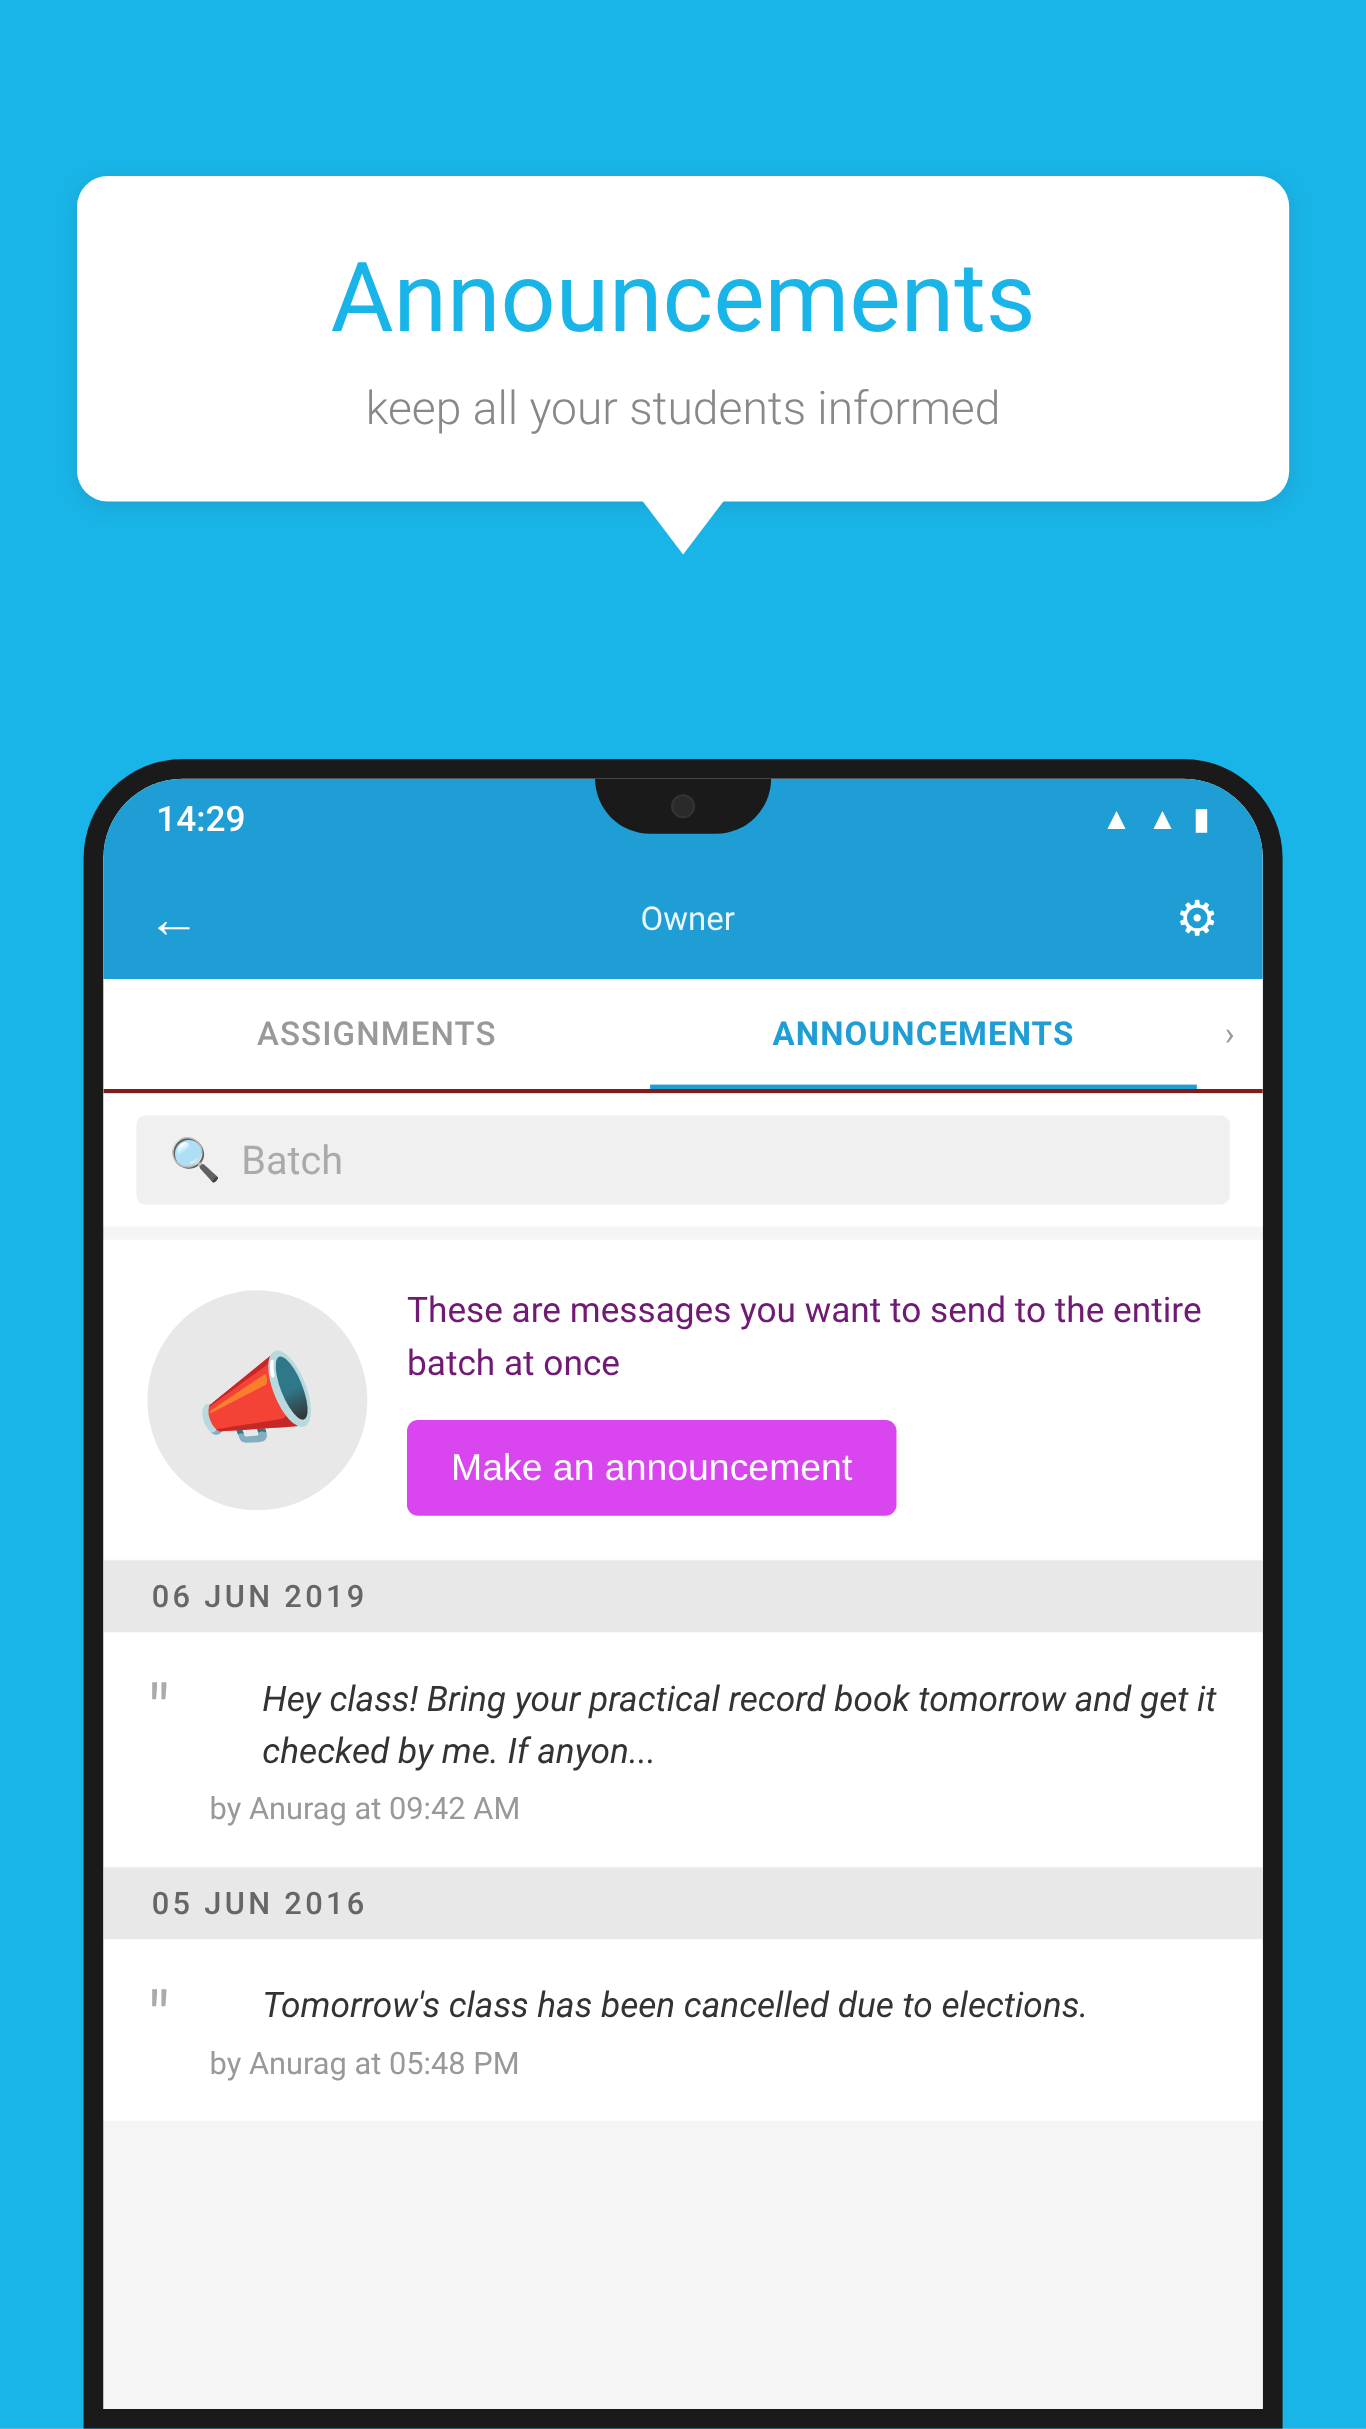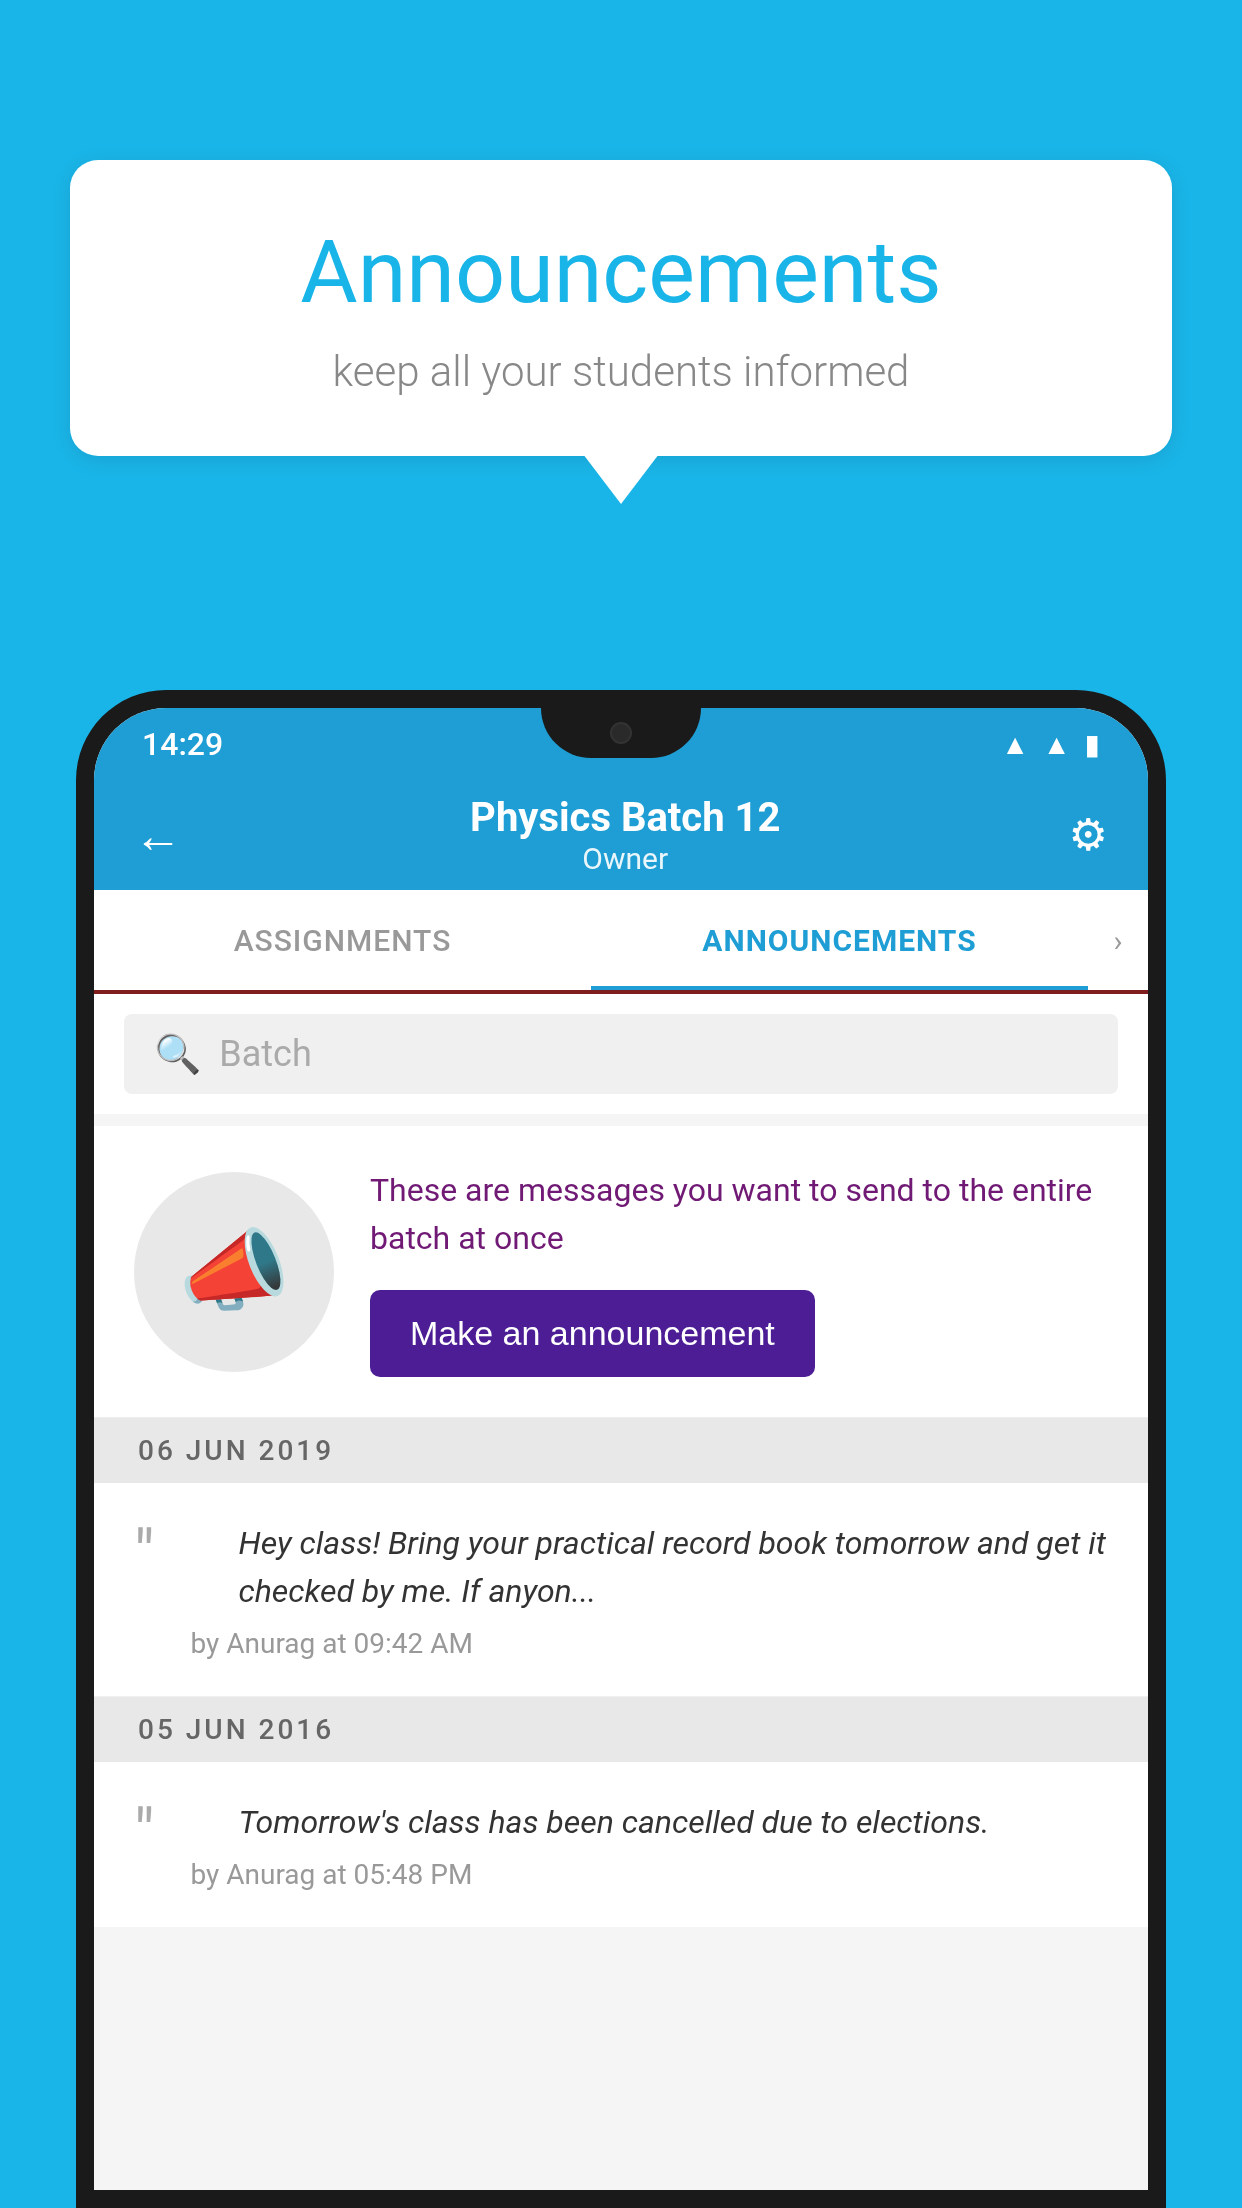--- a/index.html
+++ b/index.html
@@ -282,21 +282,21 @@
     }
 
     .promo-text {
       color: #701a75;
       font-size: 32px;
       line-height: 1.5;
       margin-bottom: 28px;
     }
 
     .make-announcement-btn {
-      background: #4c1d95;
+      background: #d946ef;
       color: white;
       border: none;
       border-radius: 10px;
       padding: 24px 40px;
       font-size: 34px;
       cursor: pointer;
       font-weight: 500;
     }
 
     
@@ -385,21 +385,20 @@
           <div class="status-icons">
             <span class="status-icon">▲</span>
             <span class="status-icon">▲</span>
             <span class="status-icon">▮</span>
           </div>
         </div>
 
         <div class="app-bar">
           <span class="back-arrow">←</span>
           <div class="app-bar-title-section">
-            <div class="app-bar-title">Physics Batch 12</div>
             <div class="app-bar-subtitle">Owner</div>
           </div>
           <span class="gear-icon">⚙</span>
         </div>
 
         <div class="tabs-bar">
           <div class="tab-item">
             <span>ASSIGNMENTS</span>
           </div>
           <div class="tab-item active">

